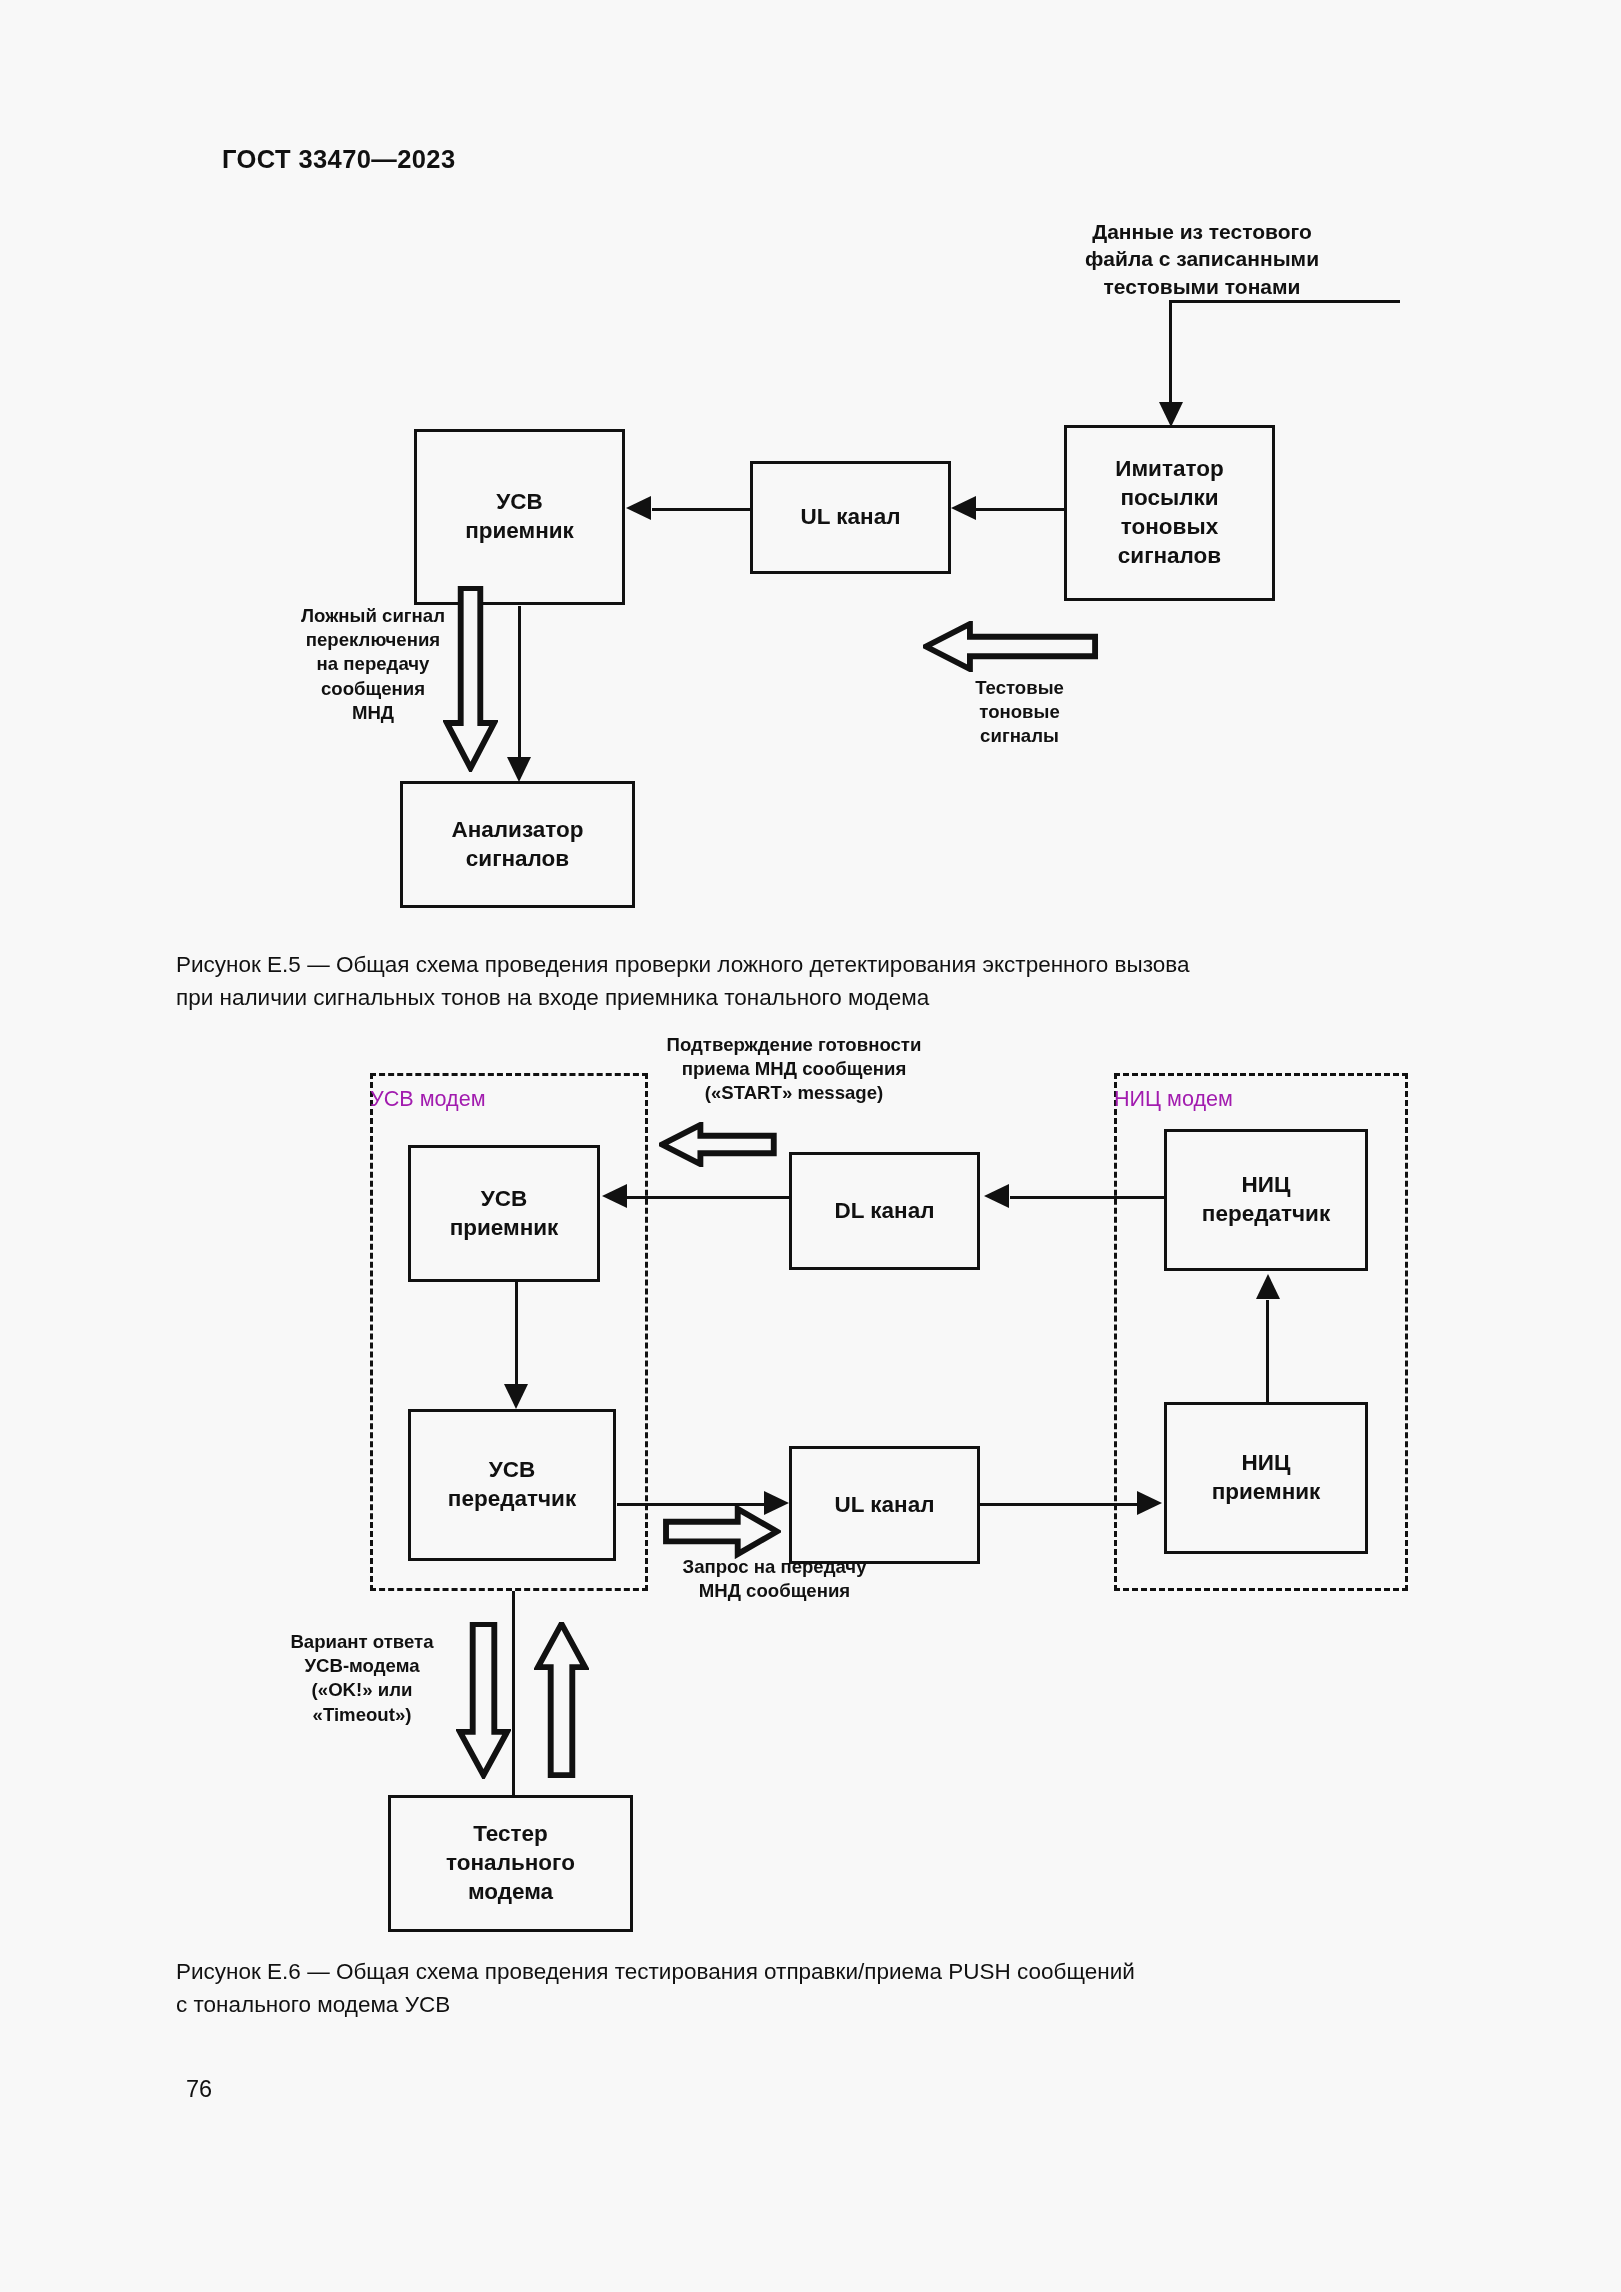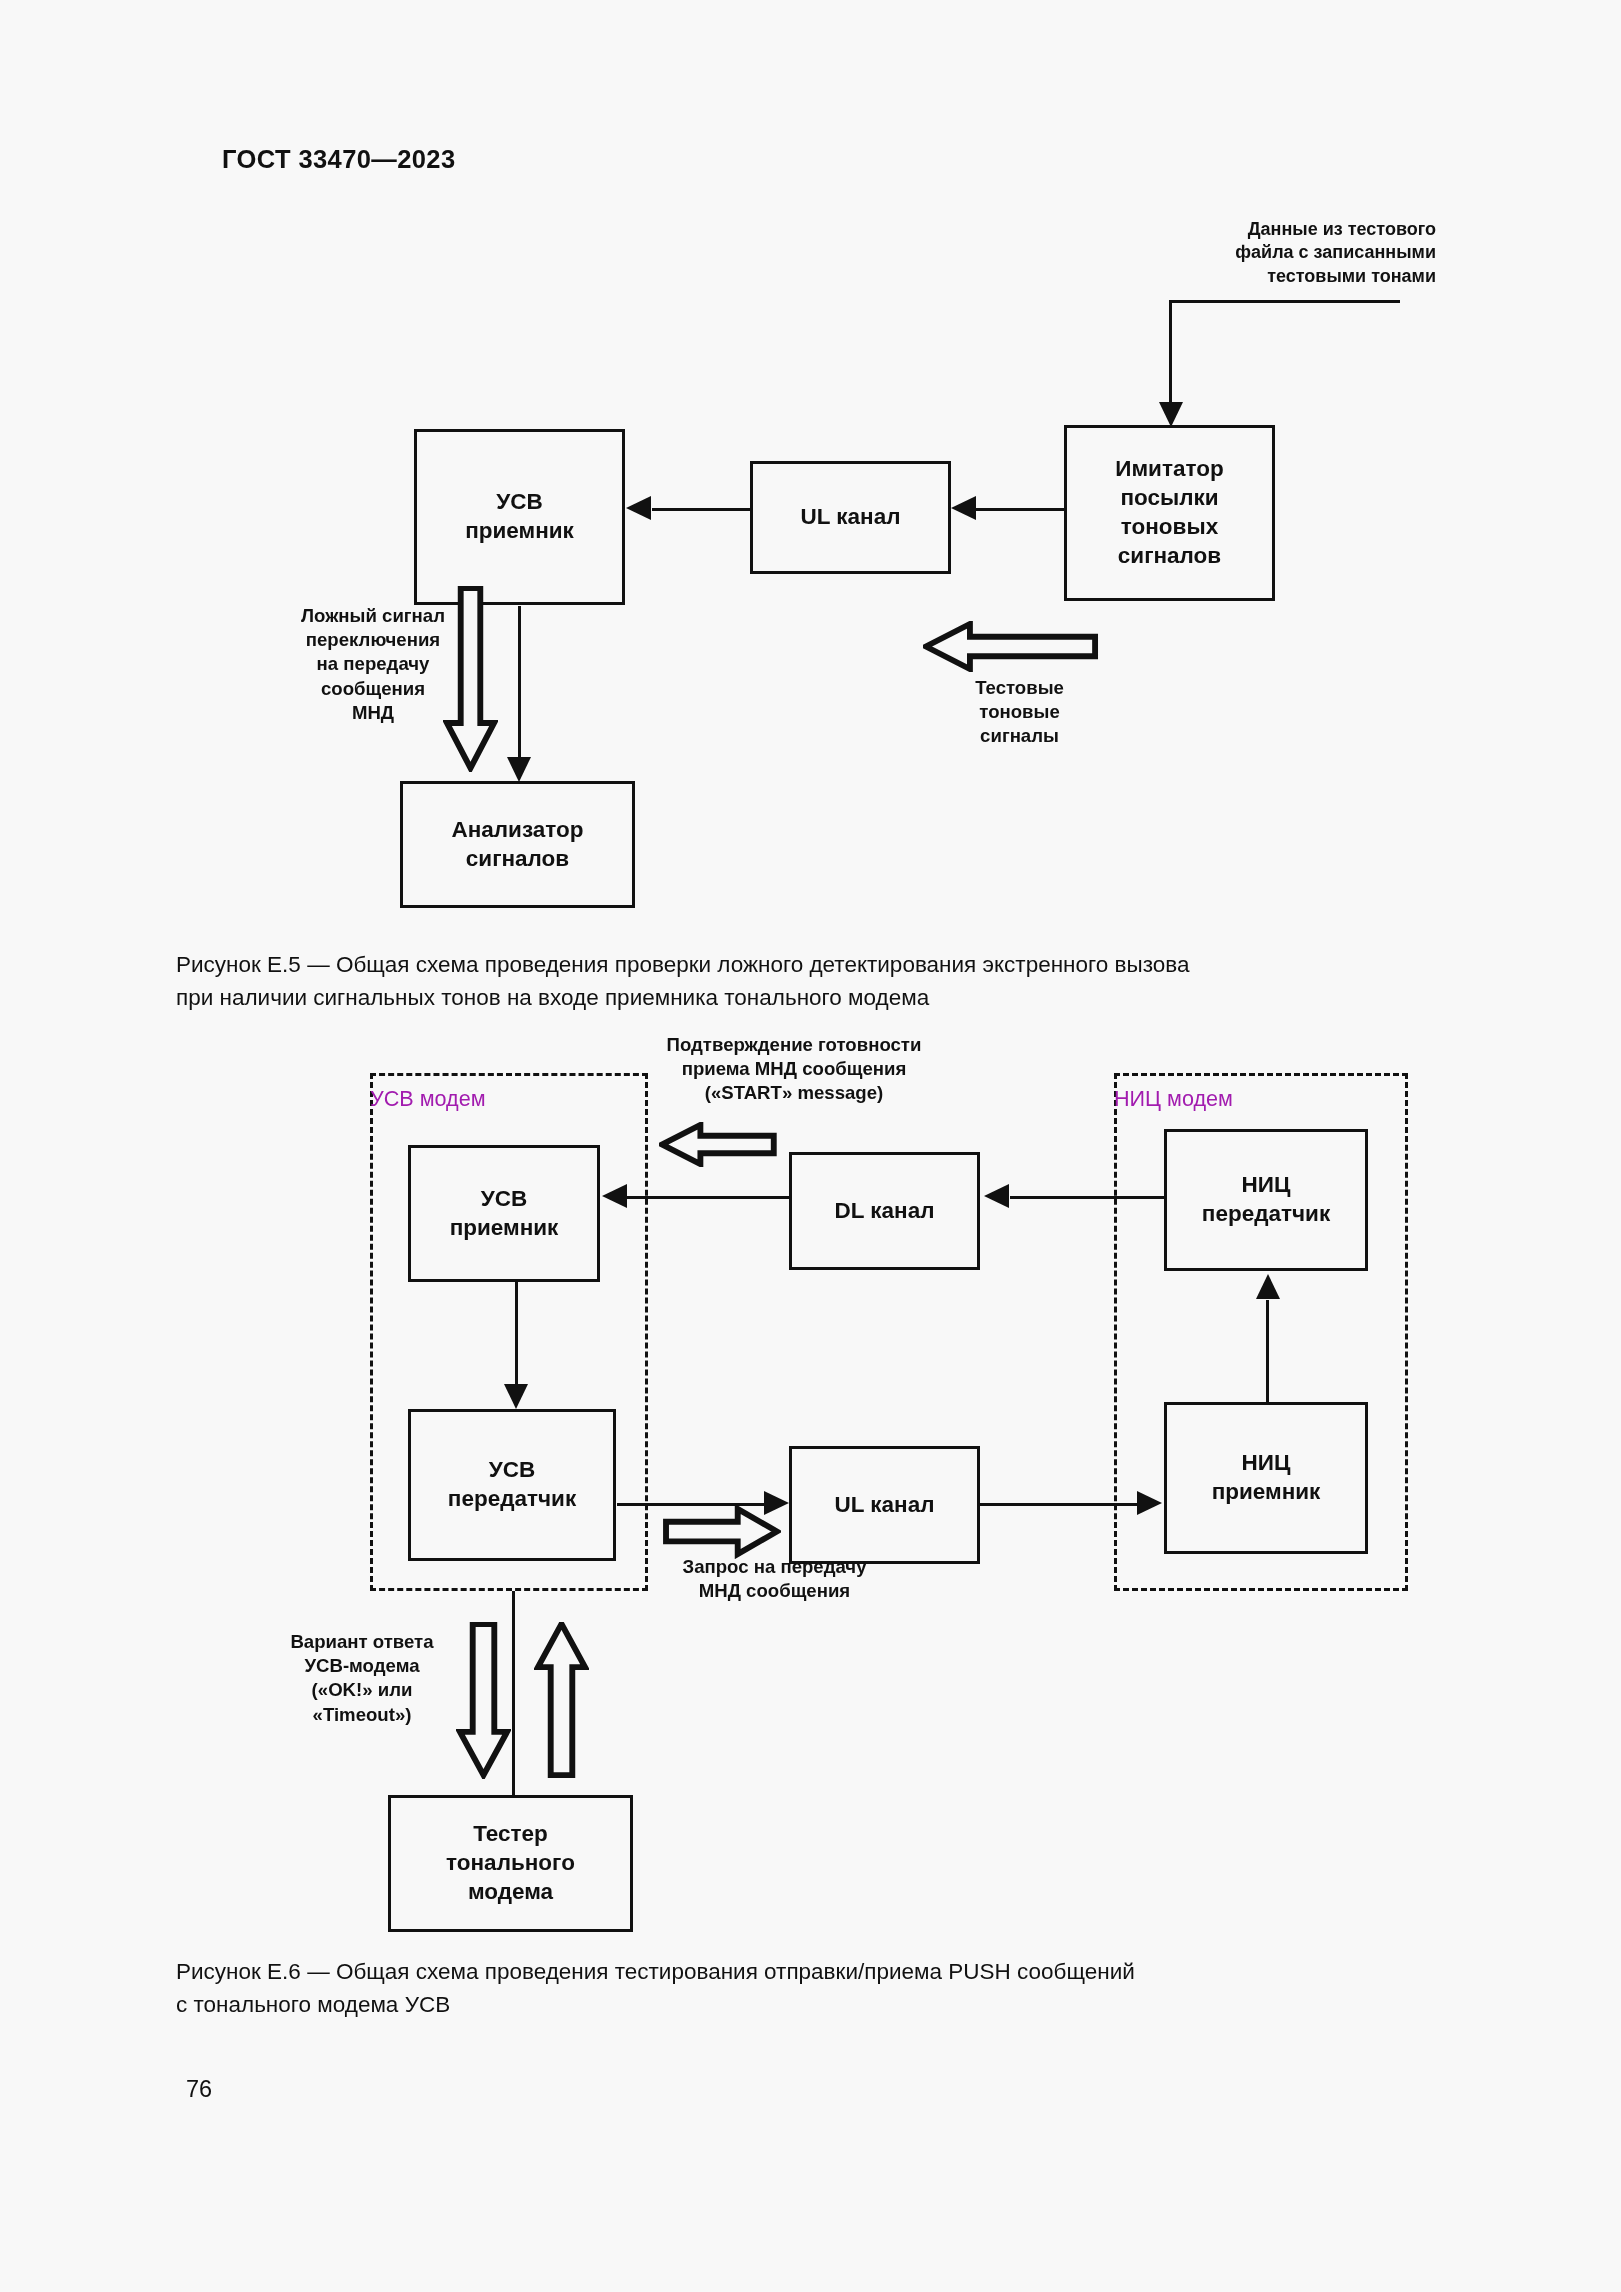--- a/index.html
+++ b/index.html
@@ -118,21 +118,21 @@
   .hollow { position: absolute; }
   .hollow svg { display: block; }
 </style>
 </head>
 <body>
 
 <div id="page">
 
   <div class="hdr">ГОСТ 33470—2023</div>
 
-  <div class="note" style="left:1152px; top:218px; width:284px; font-size:18px;text-align:right;">Данные из тестового
+  <div class="note" style="left:1060px; top:218px; width:284px; font-size:21px;">Данные из тестового
 файла с записанными
 тестовыми тонами</div>
 
   <div class="hline" style="left:1171px; top:300px; width:229px;"></div>
   <div class="vline" style="left:1169px; top:300px; height:108px;"></div>
   <div class="ahead down" style="left:1159px; top:402px;"></div>
 
   <div class="box" style="left:1064px; top:425px; width:211px; height:176px; font-size:22.5px;">Имитатор
 посылки
 тоновых

